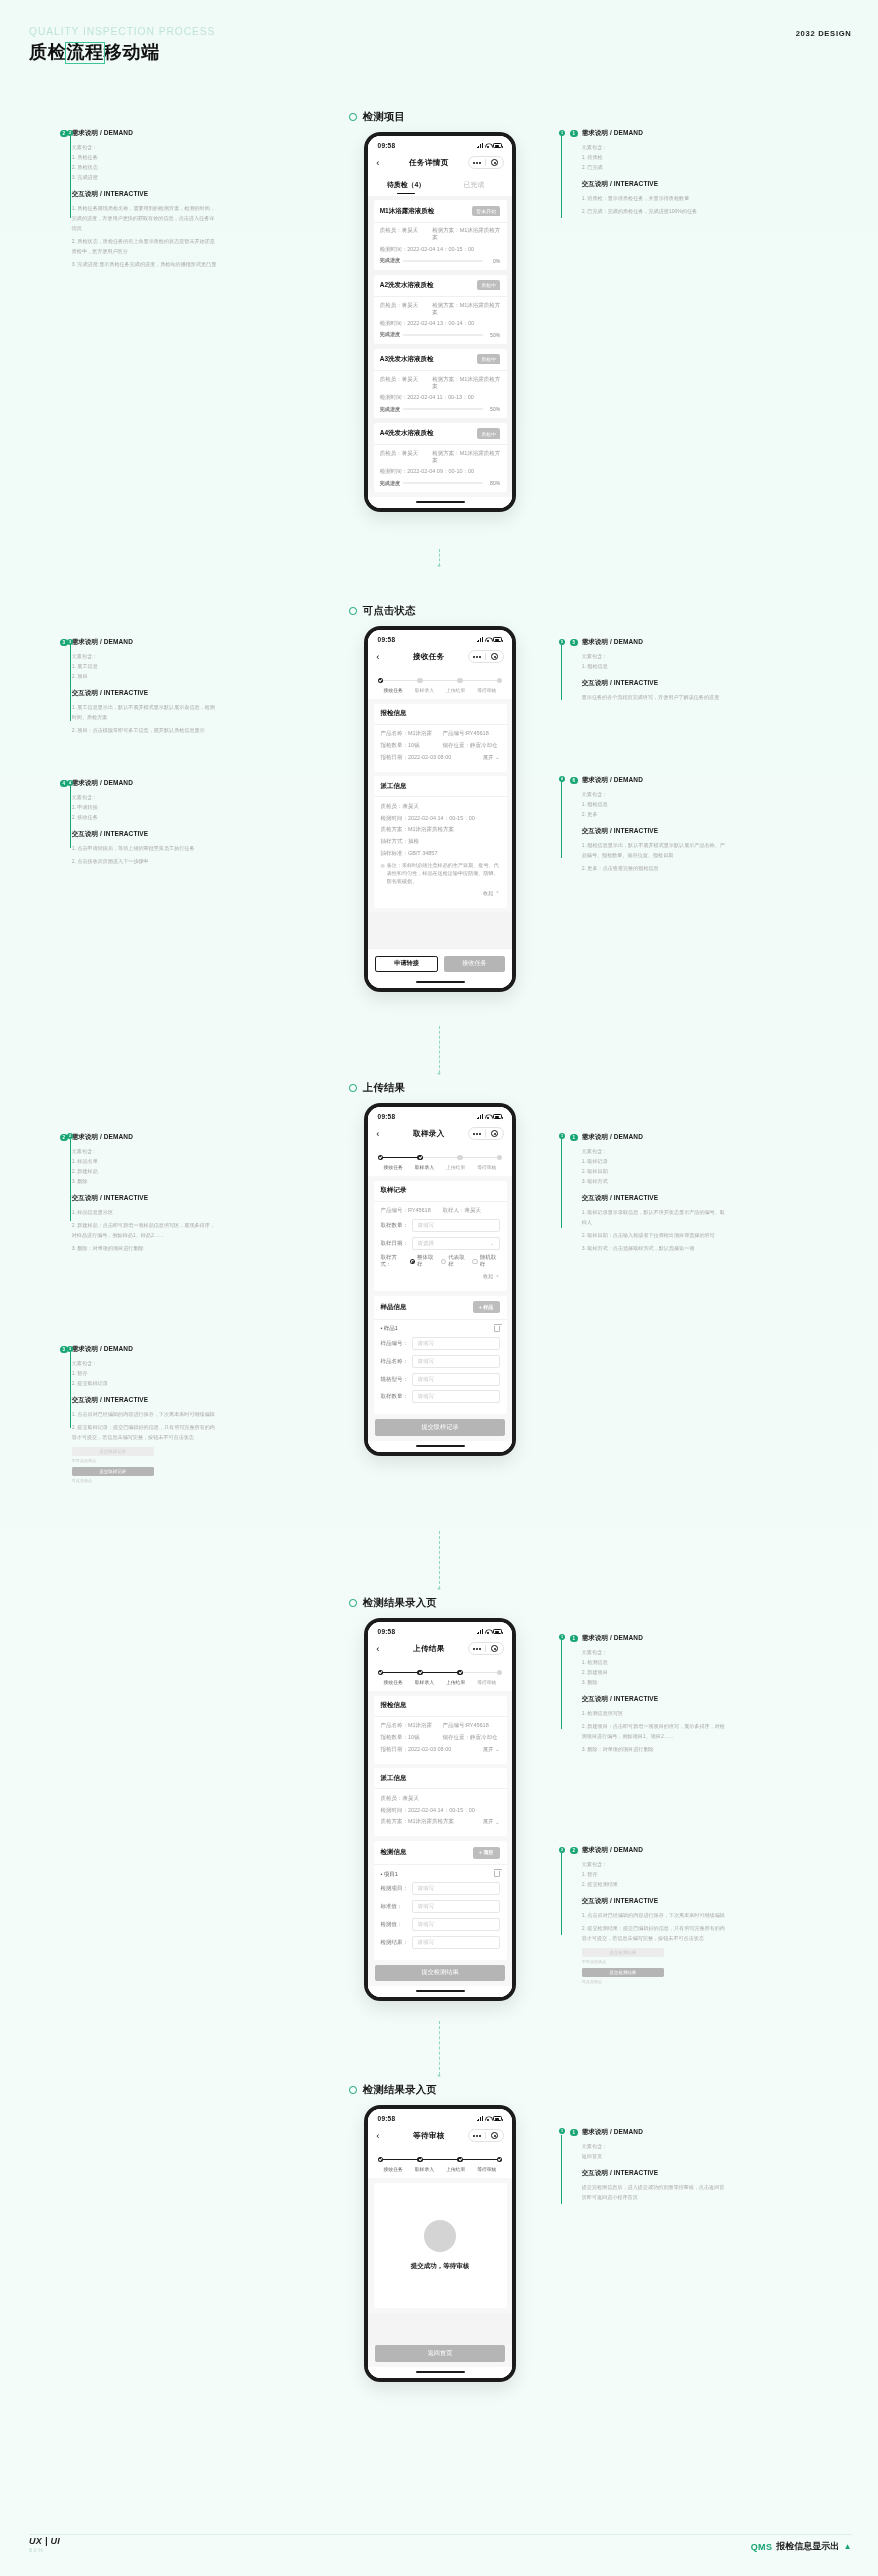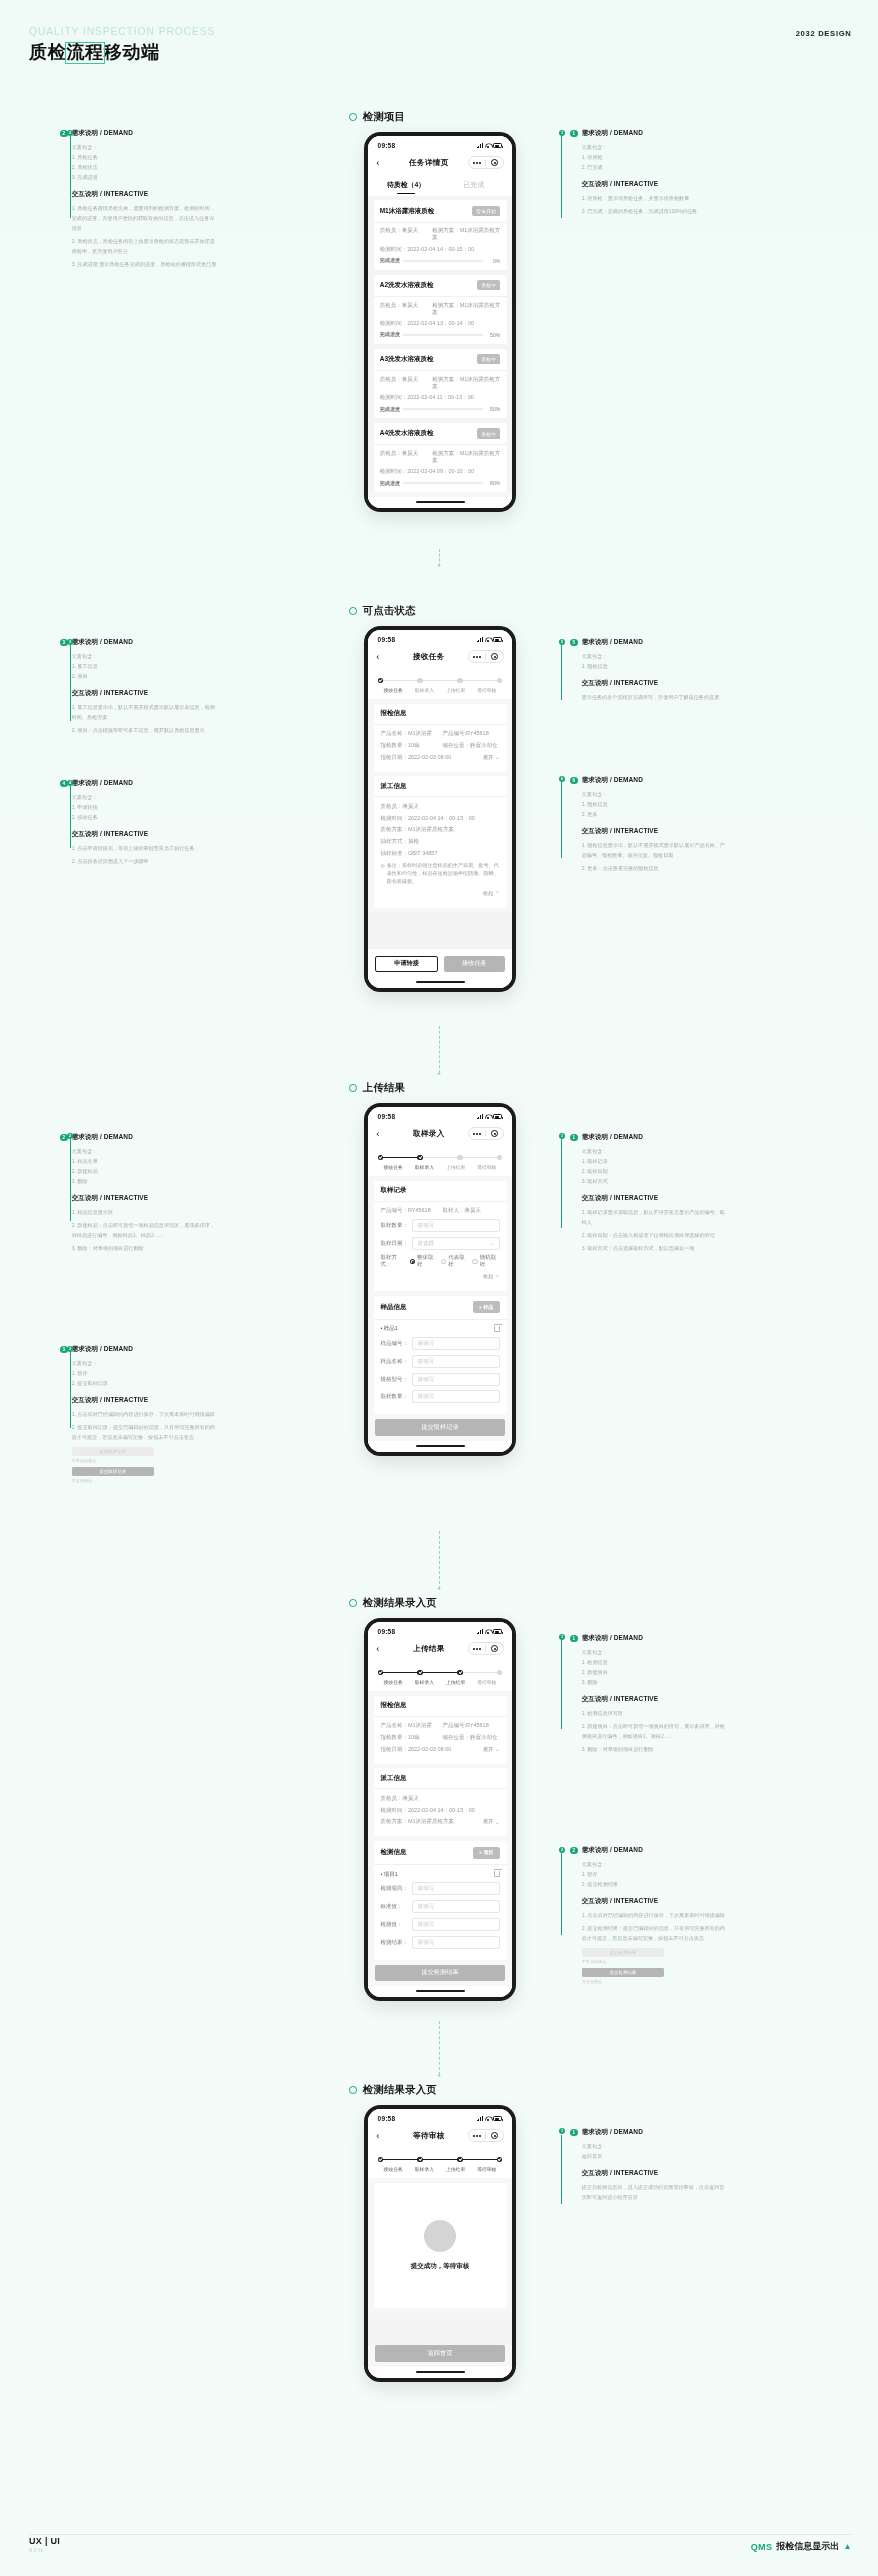--- a/index.html
+++ b/index.html
@@ -11,21 +11,21 @@
   }
   
   .page-header { position:absolute; left:29px; top:26px; }
   .eyebrow { font-size:10.3px; letter-spacing:0.9px; color:#bfe4d6; font-weight:400; }
   .main-title { font-size:18px; font-weight:700; color:#111; margin-top:2.7px; letter-spacing:0.7px; }
   .main-title .hl { outline:0.7px solid #3ec49a;font-family:Liberation Mono, monospace; }
   .year-stamp { position:absolute; right:27.5px; top:29px; font-size:7.6px; font-weight:700; letter-spacing:0.7px; color:#1d1d1d; }
 
   
   .footer-left { position:absolute; left:29px; bottom:23px; }
-  .footer-left .fl-title { font-size:9px; font-weight:700; color:#1d1d1d; letter-spacing:0.3px;}
+  .footer-left .fl-title { font-size:9px; font-weight:700; color:#1d1d1d; letter-spacing:0.3px;font-style:italic;}
   .footer-left .fl-sub { font-size:5.5px; color:#b9d9cd; letter-spacing:1.4px; margin-top:1.4px;}
   .footer-right { position:absolute; right:27.5px; bottom:23px; display:flex; align-items:center; gap:4.1px;}
   .footer-right .qms { font-size:9px; font-weight:700; color:#17a673; letter-spacing:0.3px;}
   .footer-right .fr-text { font-size:9px; font-weight:700; color:#1d1d1d;}
   .footer-right .fr-mark { font-size:8.2px; color:#17a673;}
   .footer-rule { position:absolute; left:29px; right:27.5px; bottom:41px; height:0.7px; background:#dceee7;}
 
   
   .section { position:absolute; left:0; width:879px; }
   .phone-col { position:absolute; left:349px; width:182px; }

